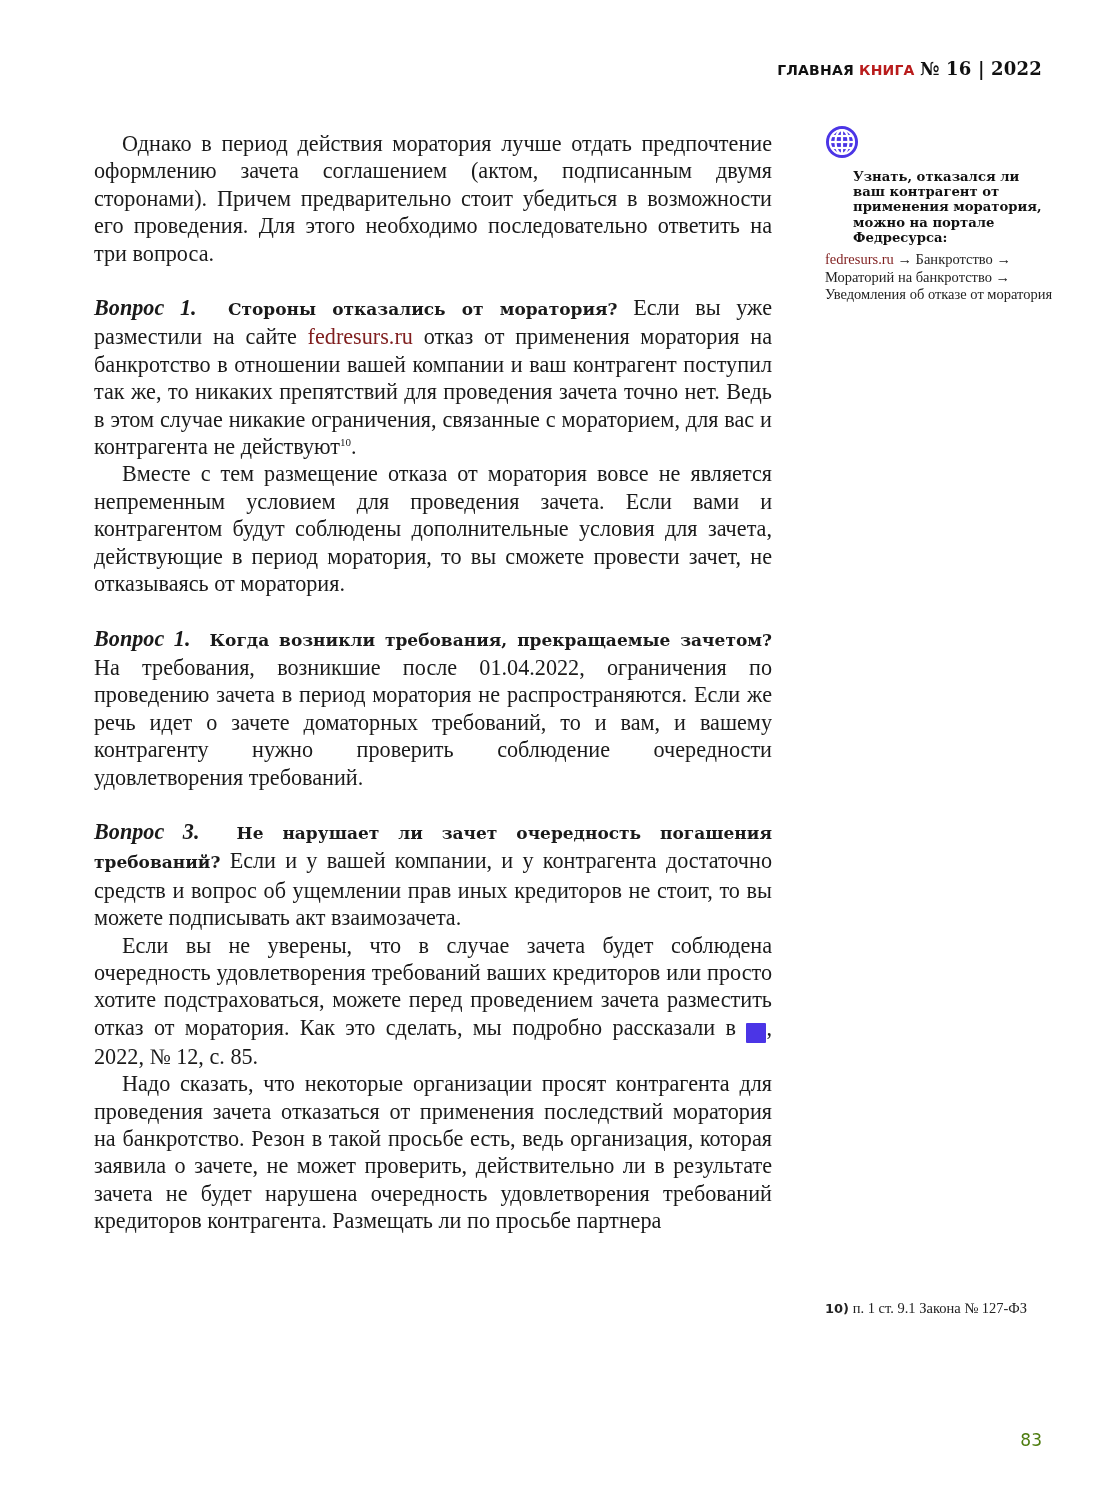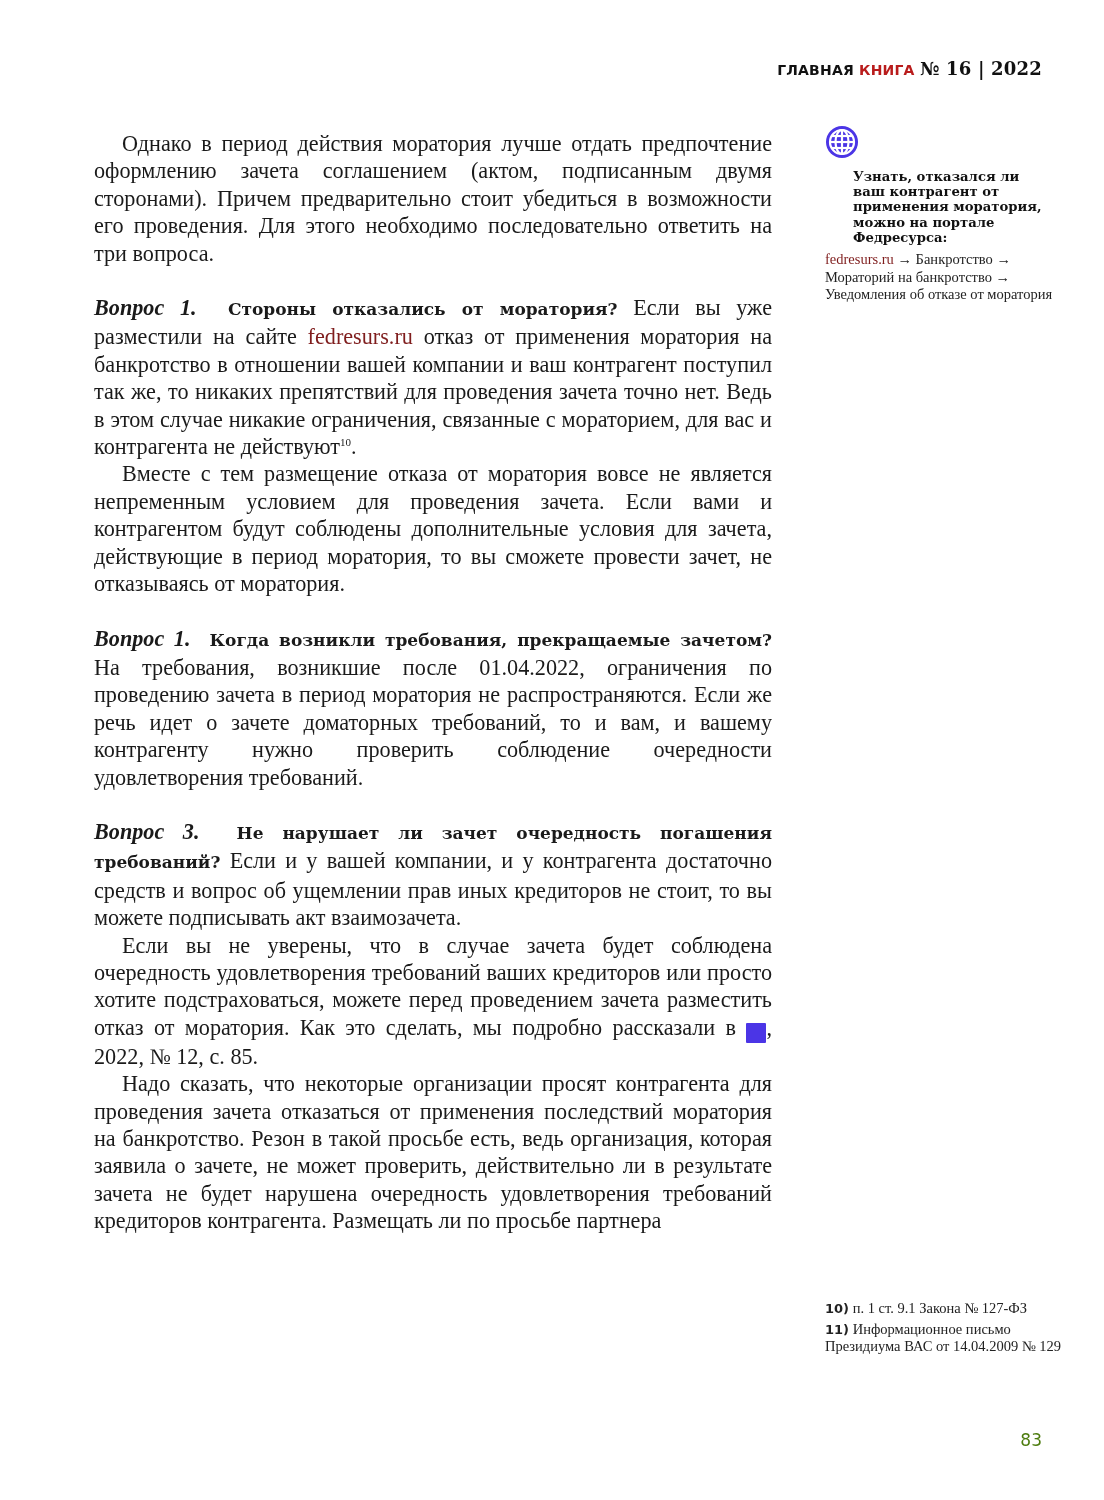--- a/index.html
+++ b/index.html
@@ -98,16 +98,15 @@
       <line x1="7" y1="23" x2="27" y2="23"></line>
       <circle cx="17" cy="17" r="12"></circle>
     </g>
   </svg>
   <div class="side-title">Узнать, отказался ли ваш контрагент от применения моратория, можно на портале Федресурса:</div>
   <div class="side-path"><span class="link">fedresurs.ru</span><span> → Банкротство → Мораторий на банкротство → Уведомления об отказе от моратория</span></div>
 </div>
 
 <div class="footnotes">
   <div class="fn"><span class="fn-num">10)</span><span> п. 1 ст. 9.1 Закона № 127-ФЗ</span></div>
-  <div class="fn"><span class="fn-num">11)</span><span> Информационное письмо Президиума ВАС от 14.04.2009 № 129</span></div>
 </div>
 
 <div class="page-number">83</div>
 
 </body></html>

